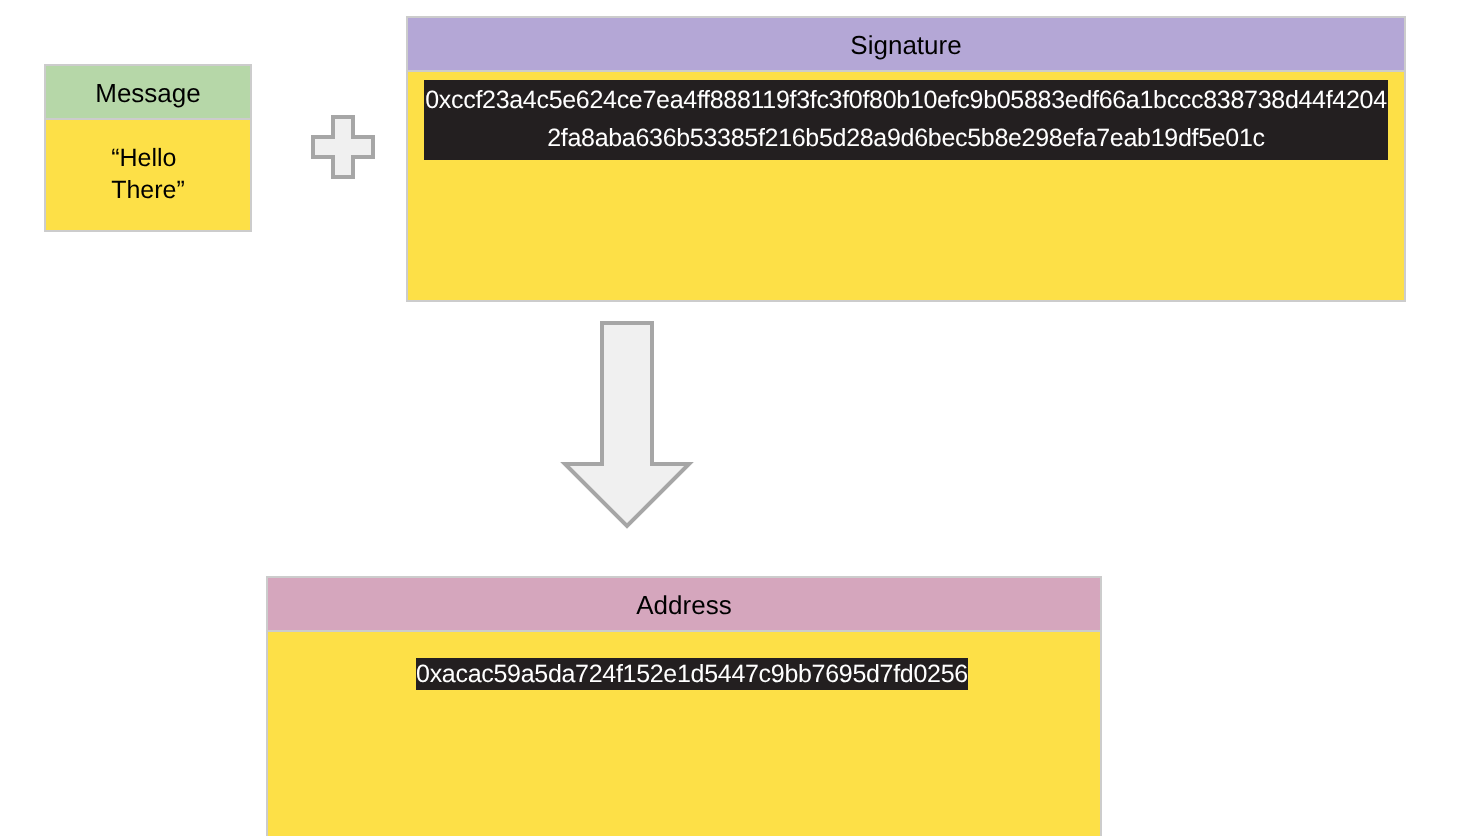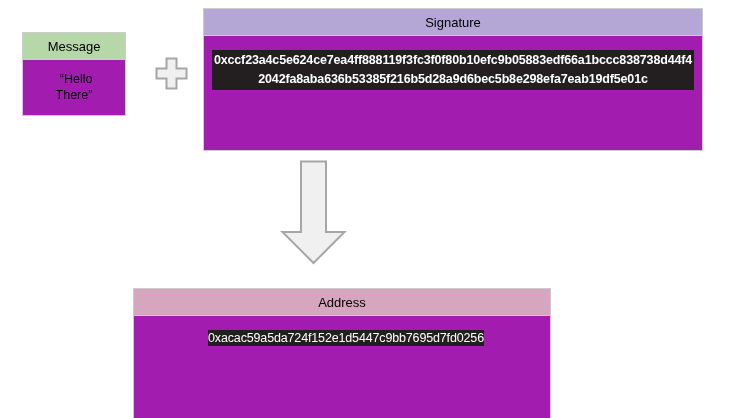--- a/index.html
+++ b/index.html
@@ -13,21 +13,21 @@
     position: relative;
     overflow: hidden;
     font-family: "Liberation Sans", sans-serif;
     color: #000000;
     -webkit-font-smoothing: antialiased;
   }
 
   .card {
     position: absolute;
     box-sizing: border-box;
-    background: #a21caf;
+    background: #fde047;
     border: 1px solid #cccccc;
   }
   .card-header {
     box-sizing: border-box;
     width: 100%;
     border-bottom: 1px solid #cccccc;
     display: flex;
     align-items: center;
     justify-content: center;
     font-size: 13px;
@@ -48,42 +48,41 @@
   }
   #message-card .card-header {
     height: 27px;
     background: #b6d7a8;
   }
   #message-card .card-body {
     height: 55px;
     display: flex;
     align-items: center;
     justify-content: center;
-    text-align: right;
+    text-align: left;
     font-size: 12.5px;
     line-height: 1.22;
     padding: 0 6px;
   }
 
   
   #signature-card {
     left: 203px;
     top: 8px;
     width: 500px;
     height: 143px;
   }
   #signature-card .card-header {
     height: 27px;
     background: #b4a7d6;
   }
   #signature-card .card-body {
     height: 114px;
-    padding: 14px 8px 0 8px;
+    padding: 4px 8px 0 8px;
     text-align: center;
-    font-weight: bold;
   }
 
   
   #address-card {
     left: 133px;
     top: 288px;
     width: 418px;
     height: 152px;
   }
   #address-card .card-header {

